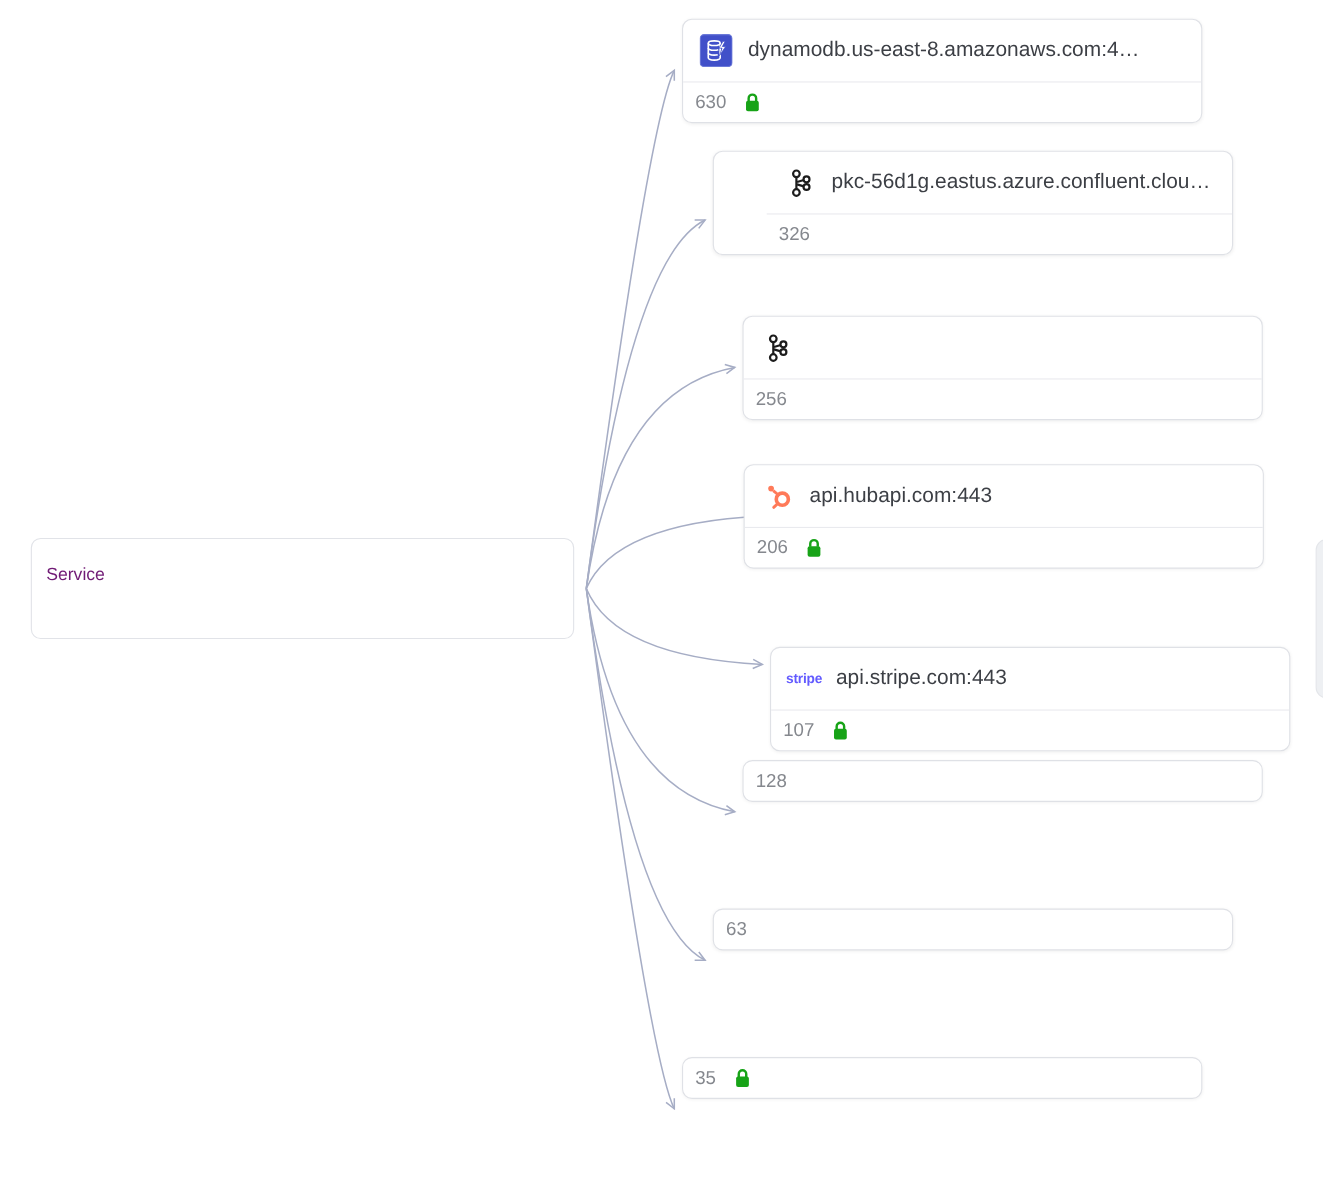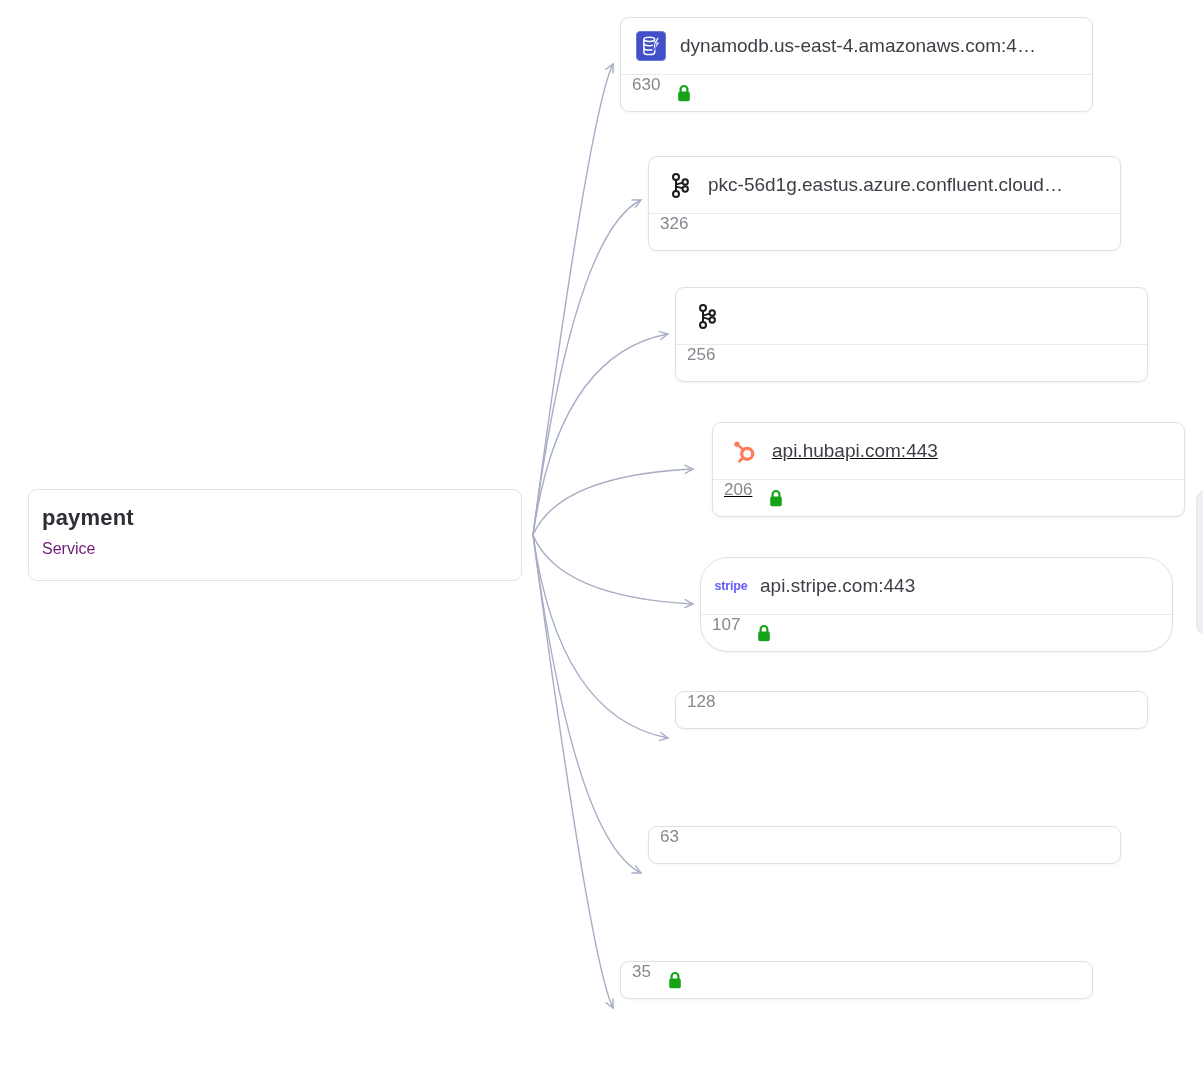--- a/index.html
+++ b/index.html
@@ -48,20 +48,21 @@
   }
   .dep-label {
     font-size: 19px;
     color: #3c3f45;
     white-space: nowrap;
     overflow: hidden;
     text-overflow: ellipsis;
   }
   .dep-stats-row {
     display: flex;
+    align-items: center;
     height: 36px;
     padding: 0 16px 0 11px;
   }
   .dep-count {
     font-size: 17px;
     color: #85888e;
     margin-right: 15px;
   }
   .lock-wrap { display: flex; align-items: center; }
   .stripe-word {
@@ -124,52 +125,51 @@
       <path d="M 684.3 607.8 L 693 604 L 684.7 599.4" fill="none" stroke="#a6adc5" stroke-width="1.4"></path>
       <path d="M 533 535 Q 559 717.7 668 738" fill="none" stroke="#a6adc5" stroke-width="1.4"></path>
       <path d="M 658.9 740.6 L 668 738 L 660.4 732.3" fill="none" stroke="#a6adc5" stroke-width="1.4"></path>
       <path d="M 533 535 Q 573.56 839.2 641 873" fill="none" stroke="#a6adc5" stroke-width="1.4"></path>
       <path d="M 631.5 873.0 L 641 873 L 635.3 865.4" fill="none" stroke="#a6adc5" stroke-width="1.4"></path>
       <path d="M 533 535 Q 589.76 960.7 613 1008" fill="none" stroke="#a6adc5" stroke-width="1.4"></path>
       <path d="M 605.5 1002.2 L 613 1008 L 613.0 998.5" fill="none" stroke="#a6adc5" stroke-width="1.4"></path>
     </svg>
 
   <div class="payment-card">
-    <div class="payment-title">payment</div>
     <div class="payment-subtitle">Service</div>
   </div>
 
   <div id="nodes-layer">
       <div class="dep-card" style="left: 620px; top: 17px;">
         <div class="dep-title-row">
           <span class="dep-icon">
             <svg width="30" height="30" viewBox="0 0 30 30">
               <rect x="0.5" y="0.5" width="29" height="29" rx="3.5" fill="#4150c9" stroke="#6b79d8"></rect>
               <g stroke="#ffffff" fill="none" stroke-width="1.5">
                 <ellipse cx="13.3" cy="8.3" rx="5.4" ry="2.1"></ellipse>
                 <path d="M7.9 8.3 v13.2 c0 1.15 2.4 2.1 5.4 2.1 s5.4-0.95 5.4-2.1 v-13.2"></path>
                 <path d="M7.9 12.6 c0 1.15 2.4 2.1 5.4 2.1 1.4 0 2.7-.2 3.7-.55"></path>
                 <path d="M7.9 17 c0 1.15 2.4 2.1 5.4 2.1 1.2 0 2.3-.15 3.2-.4"></path>
               </g>
               <path d="M21.2 6.6 l-3.6 6.2 h2.8 l-2.3 6.8 5.6-8.3 h-3 l2.6-4.7 z" fill="#ffffff" stroke="#4150c9" stroke-width="0.7"></path>
             </svg>
           </span>
-          <span class="dep-label">dynamodb.us-east-4.amazonaws.com:4…</span>
+          <span class="dep-label">dynamodb.us-east-8.amazonaws.com:4…</span>
         </div>
         <div class="dep-stats-row">
           <span class="dep-count">630</span>
           <span class="lock-wrap">
             <svg width="18" height="20" viewBox="0 0 18 20">
               <path d="M5.6 9 V6.4 a3.4 3.4 0 0 1 6.8 0 V9" fill="none" stroke="#17a317" stroke-width="2.2"></path>
               <rect x="3.2" y="8.6" width="11.6" height="9.6" rx="1.8" fill="#17a317"></rect>
             </svg>
           </span>
         </div>
       </div>
-      <div class="dep-card" style="left: 648px; top: 156px;">
+      <div class="dep-card" style="left: 648px; top: 137px; padding-left: 48px;">
         <div class="dep-title-row">
           <span class="dep-icon">
             <svg width="24" height="27" viewBox="0 0 24 27">
               <g fill="none" stroke="#1c1c1c" stroke-width="2">
                 <circle cx="9" cy="5" r="3"></circle>
                 <circle cx="9" cy="22" r="3"></circle>
                 <circle cx="18.2" cy="10" r="2.7"></circle>
                 <circle cx="18.2" cy="17" r="2.7"></circle>
                 <line x1="9" y1="8" x2="9" y2="19"></line>
                 <line x1="9.6" y1="12.4" x2="15.8" y2="10.6"></line>
@@ -196,21 +196,21 @@
                 <line x1="9.6" y1="12.4" x2="15.8" y2="10.6"></line>
                 <line x1="9.6" y1="14.6" x2="15.8" y2="16.4"></line>
               </g>
             </svg>
           </span>
         </div>
         <div class="dep-stats-row">
           <span class="dep-count">256</span>
         </div>
       </div>
-      <div class="dep-card" style="left: 712px; top: 422px; text-decoration: underline;">
+      <div class="dep-card" style="left: 676px; top: 422px;">
         <div class="dep-title-row">
           <span class="dep-icon">
             <svg width="27" height="27" viewBox="0 0 27 27">
               <circle cx="7" cy="6.2" r="2.6" fill="#ff7a59"></circle>
               <line x1="8.9" y1="8" x2="13.4" y2="11.8" stroke="#ff7a59" stroke-width="2.6"></line>
               <circle cx="17.2" cy="15.8" r="5.5" fill="none" stroke="#ff7a59" stroke-width="3.3"></circle>
               <line x1="12.6" y1="20.2" x2="9.4" y2="23.2" stroke="#ff7a59" stroke-width="2.7" stroke-linecap="round"></line>
             </svg>
           </span>
           <span class="dep-label">api.hubapi.com:443</span>
@@ -218,21 +218,21 @@
         <div class="dep-stats-row">
           <span class="dep-count">206</span>
           <span class="lock-wrap">
             <svg width="18" height="20" viewBox="0 0 18 20">
               <path d="M5.6 9 V6.4 a3.4 3.4 0 0 1 6.8 0 V9" fill="none" stroke="#17a317" stroke-width="2.2"></path>
               <rect x="3.2" y="8.6" width="11.6" height="9.6" rx="1.8" fill="#17a317"></rect>
             </svg>
           </span>
         </div>
       </div>
-      <div class="dep-card" style="left: 700px; top: 557px; border-radius: 28px;">
+      <div class="dep-card" style="left: 700px; top: 588px;">
         <div class="dep-title-row">
           <span class="dep-icon">
             <span class="stripe-word">stripe</span>
           </span>
           <span class="dep-label">api.stripe.com:443</span>
         </div>
         <div class="dep-stats-row">
           <span class="dep-count">107</span>
           <span class="lock-wrap">
             <svg width="18" height="20" viewBox="0 0 18 20">

